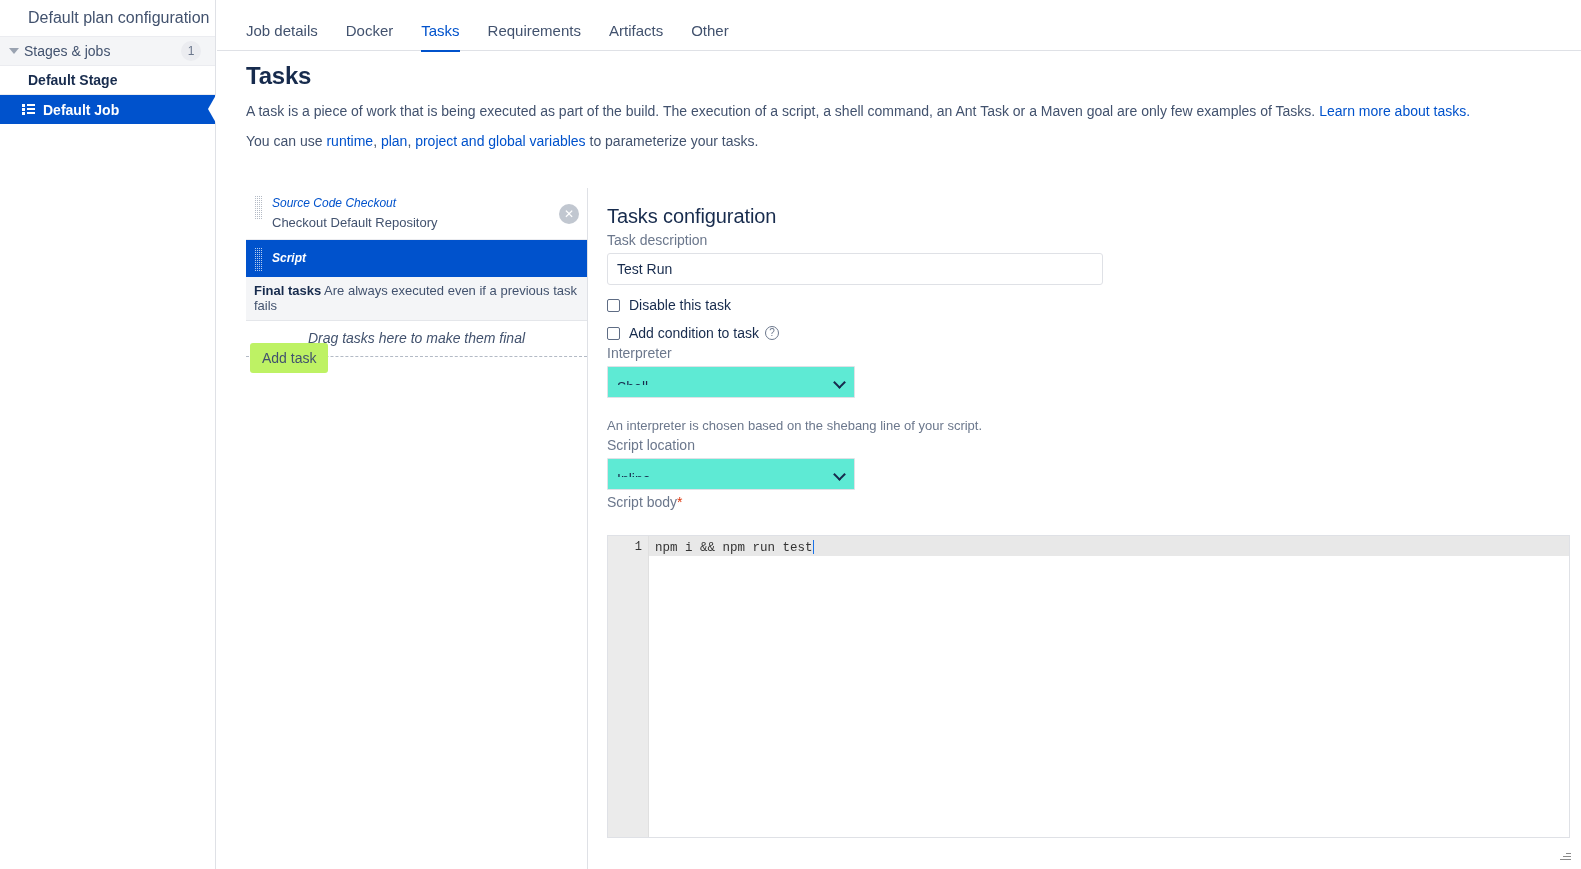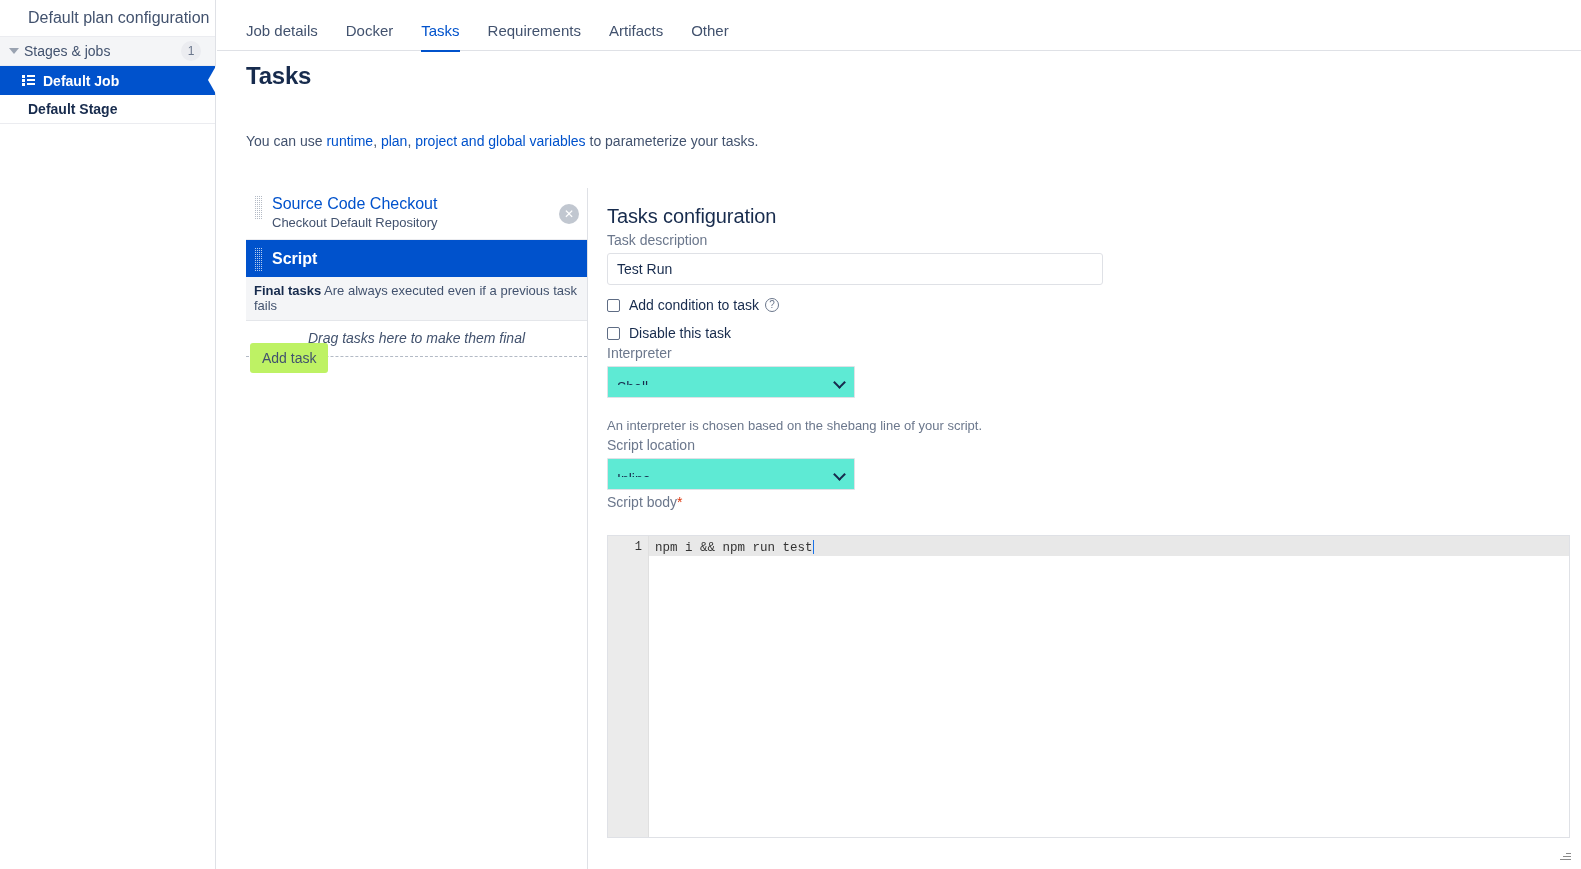--- a/index.html
+++ b/index.html
@@ -170,21 +170,21 @@
     min-height: 40px;
   }
   .grip {
     position: absolute; left: 9px; top: 8px;
     width: 7px; height: 24px;
   }
   .grip .d {
     position: absolute; width: 1px; height: 1px; background: #b3bac5;
   }
   .task-title {
-    font-size: 16px; color: #0052cc; line-height: 17px;
+    font-size: 12px; color: #0052cc; line-height: 17px; font-style: italic;
   }
   .task-sub {
     font-size: 13px; color: #42526e; line-height: 17px; margin-top: 2px;
   }
   .task-close {
     position: absolute; right: 8px; top: 50%;
     transform: translateY(-50%);
     width: 20px; height: 20px;
     border-radius: 50%;
     background: #c1c7d0;
@@ -376,56 +376,60 @@
     <div class="side-row side-plan">
       <span>Default plan configuration</span>
     </div>
 
     <div class="side-row side-stages">
       <span class="caret"></span>
       <span>Stages &amp; jobs</span>
       <span class="side-badge">1</span>
     </div>
 
+    <div class="side-row side-stage">
+      <span>Default Stage</span>
+    </div>
+
     <div class="side-row side-job">
       <span class="jobicon">
         <i></i>
           <i></i>
           <i></i>
           <b></b>
           <b></b>
           <b></b>
       </span>
       <span>Default Job</span>
       <span class="arrowtip"></span>
     </div>
 
-    <div class="side-row side-stage">
-      <span>Default Stage</span>
-    </div>
-
   </div>
 
   <div class="main">
 
     <div class="tabbar">
       <div class="tabs">
         <div class="tab">Job details</div>
         <div class="tab">Docker</div>
         <div class="tab active">Tasks</div>
         <div class="tab">Requirements</div>
         <div class="tab">Artifacts</div>
         <div class="tab">Other</div>
       </div>
     </div>
 
   </div>
 
   <div class="page-title">Tasks</div>
 
+  <div class="intro1">
+    <span>A task is a piece of work that is being executed as part of the build. The execution of a script, a shell command, an Ant Task or a Maven goal are only few examples of Tasks.</span>
+    <a class="lnk" href="#">Learn more about tasks.</a>
+  </div>
 
   <div class="intro2">
     <span>You can use </span><a class="lnk" href="#">runtime</a><span>, </span><a class="lnk" href="#">plan</a><span>, </span><a class="lnk" href="#">project and global variables</a><span> to parameterize your tasks.</span>
   </div>
 
   <div class="tasklist">
 
     <div class="task-item">
       <span class="grip">
           <span class="d" style="left:0px;top:0px"></span>
@@ -551,27 +555,27 @@
 
   <div class="cfg">
 
     <div class="cfg-title">Tasks configuration</div>
 
     <div class="fld-label">Task description</div>
     <input class="txtinput" type="text" value="Test Run" style="">
 
     <div class="chkrow">
       <span class="chkbox"></span>
+      <span>Disable this task</span>
+    </div>
+
+    <div class="chkrow">
+      <span class="chkbox"></span>
       <span>Add condition to task</span>
       <span class="helpicon">?</span>
-    </div>
-
-    <div class="chkrow">
-      <span class="chkbox"></span>
-      <span>Disable this task</span>
     </div>
 
     <div class="fld-label">Interpreter</div>
     <div class="selwrap">
       <select class="sel">
         <option>Shell</option>
       </select>
       <span class="sel-caret"></span>
     </div>
     <div class="hint">An interpreter is chosen based on the shebang line of your script.</div>

